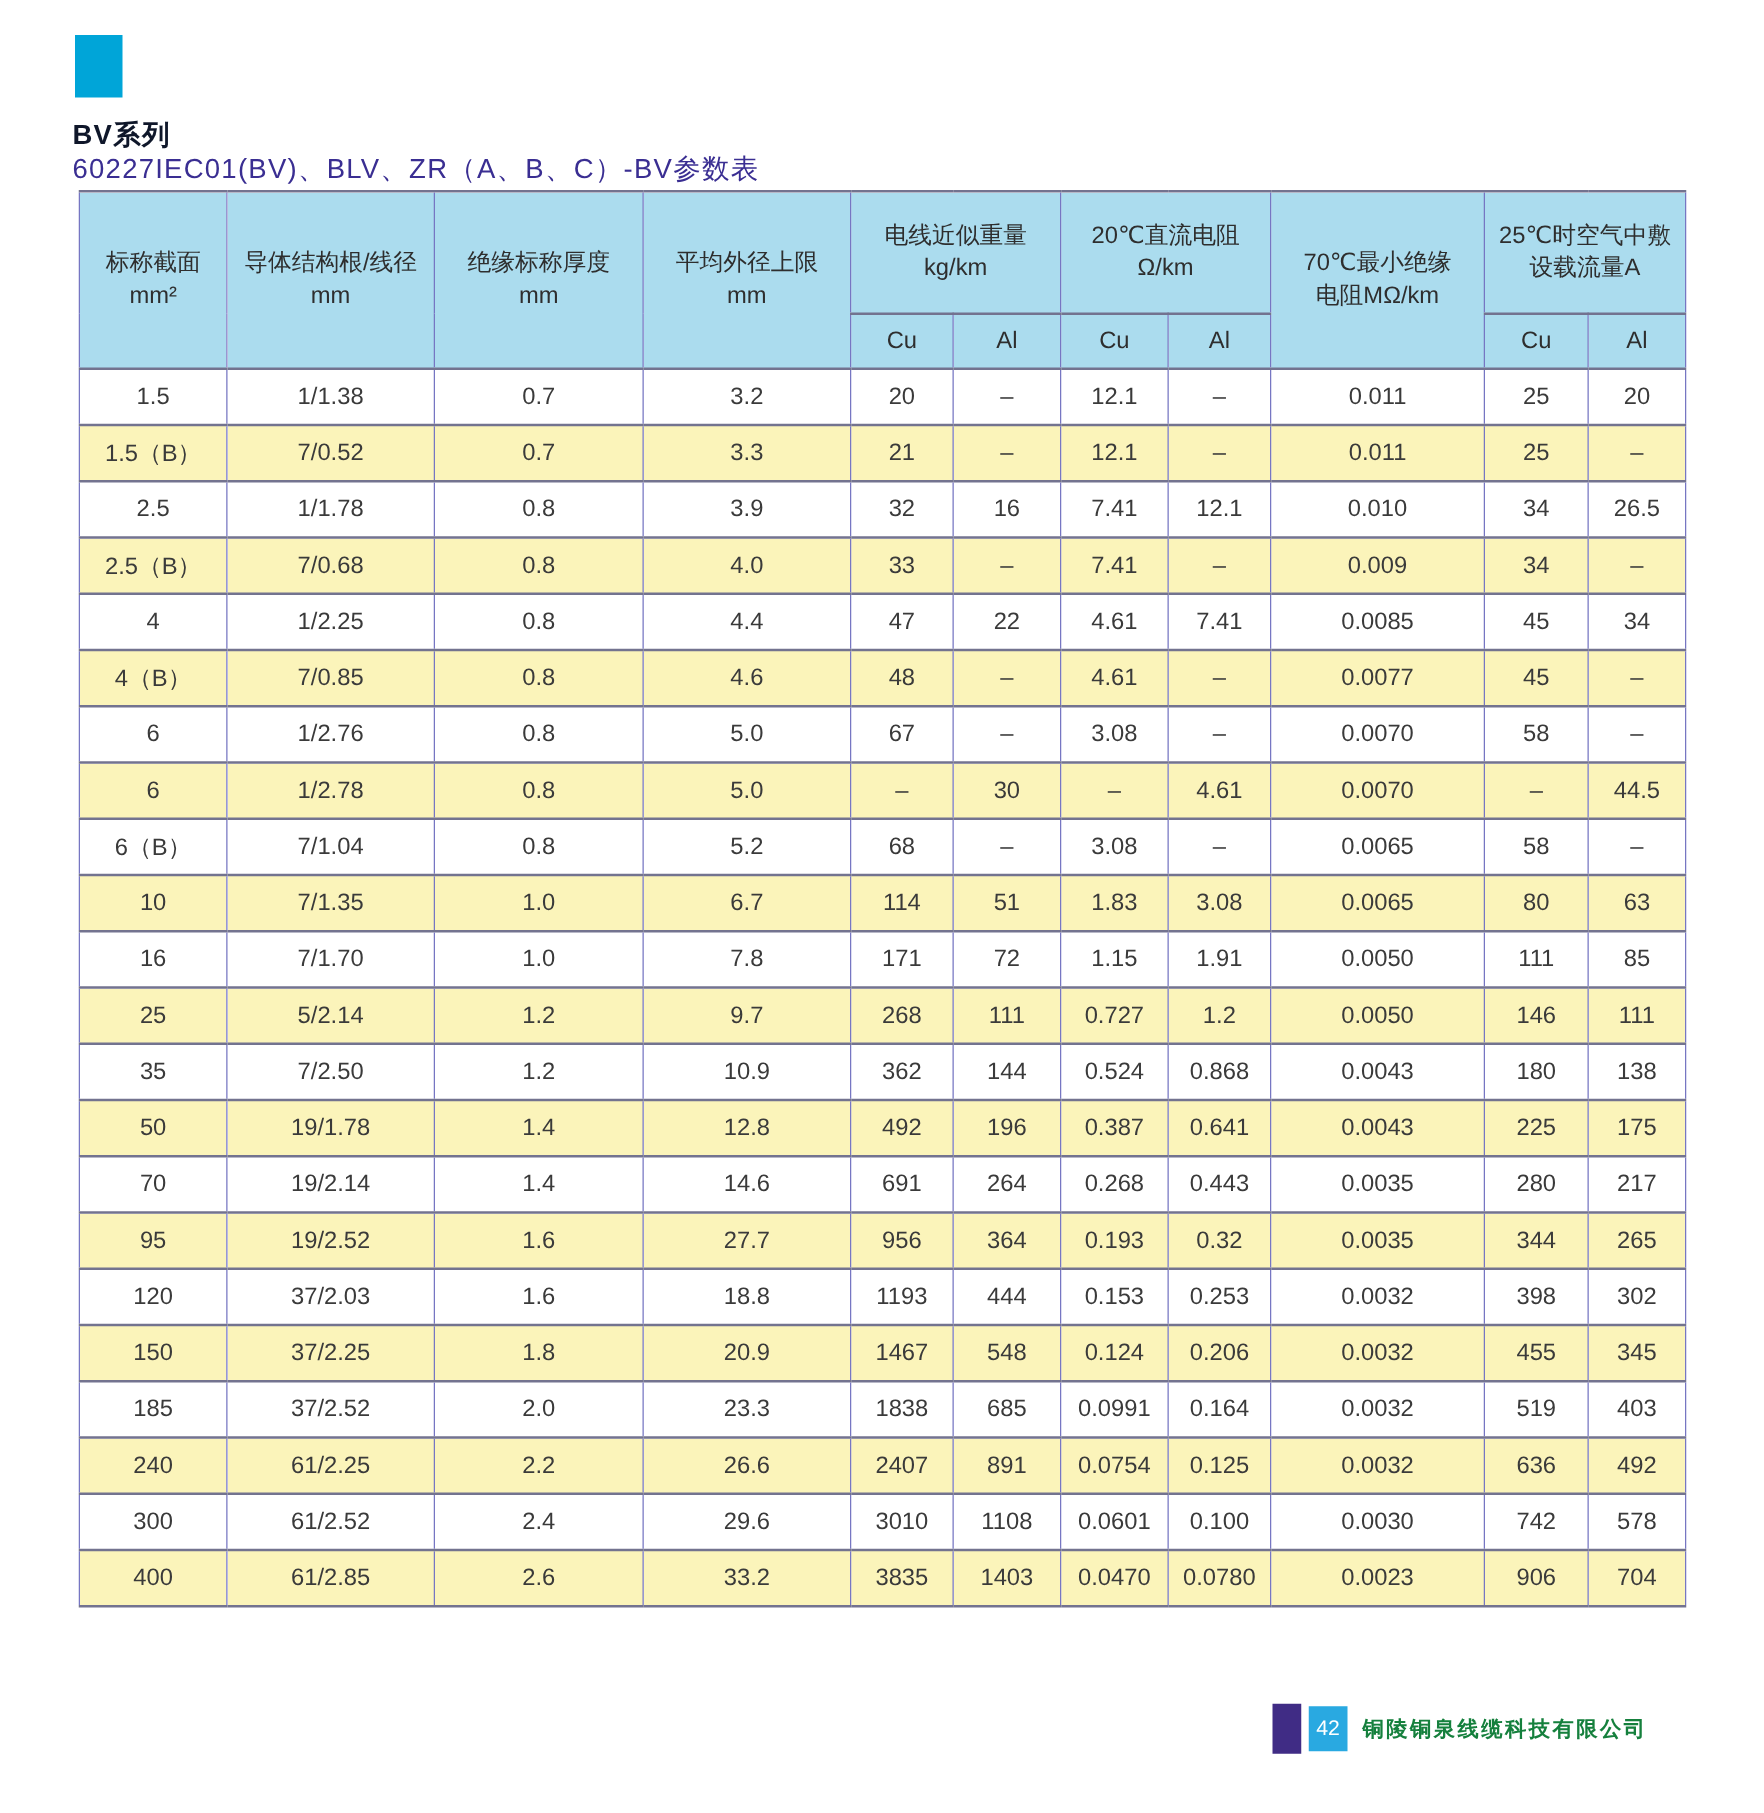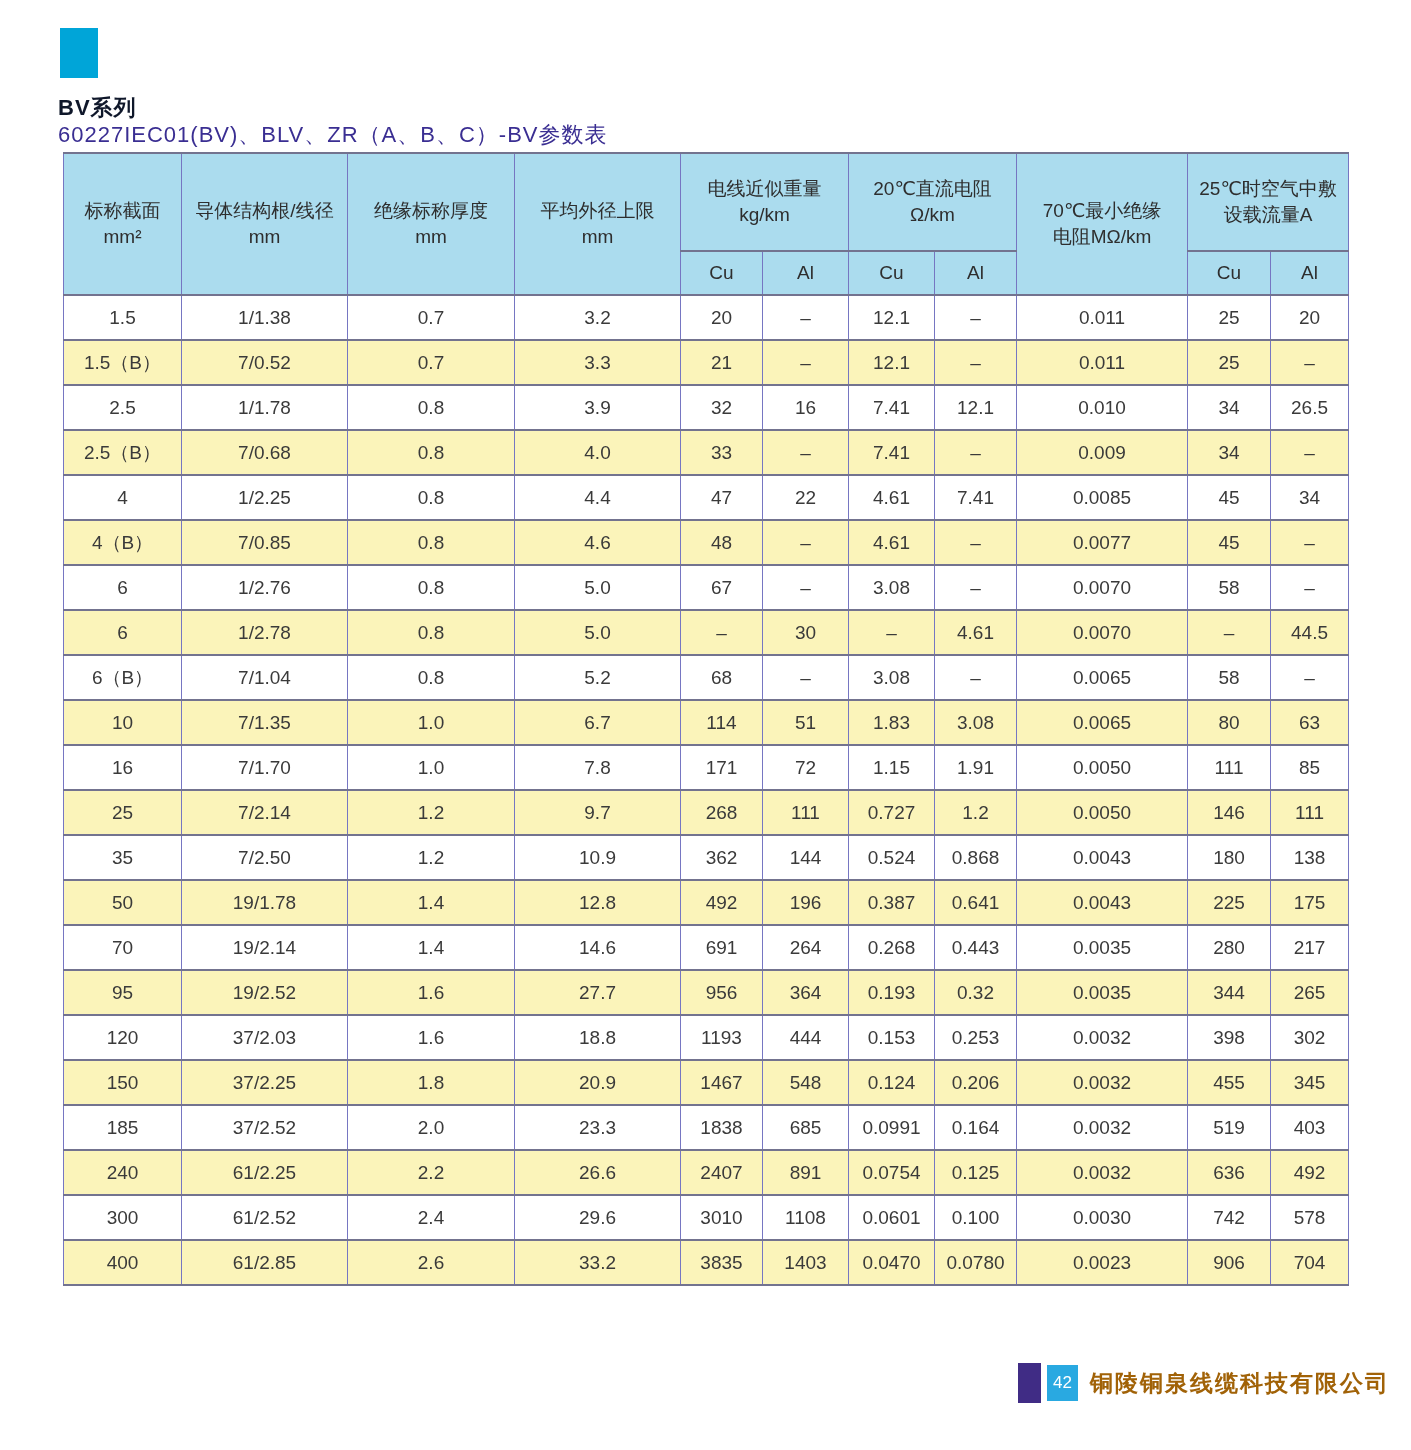--- a/index.html
+++ b/index.html
@@ -69,21 +69,21 @@
   }
   .footer-purple{width:23px;height:40px;background:#402c85;}
   .footer-pageno{
     width:31px;height:36px;background:#29a9e1;
     margin-left:6px;
     display:flex;align-items:center;justify-content:center;
     color:#ffffff;font-size:17px;
   }
   .footer-company{
     margin-left:12px;
-    color:#a16207;font-size:23px;font-weight:bold;letter-spacing:2px;
+    color:#15803d;font-size:17px;font-weight:bold;letter-spacing:2px;
   }
 </style>
 </head>
 <body>
 
 <div class="page">
 
   <div class="title-row">
     <div class="title-square"></div>
   </div>
@@ -287,21 +287,21 @@
           <td>171</td>
           <td>72</td>
           <td>1.15</td>
           <td>1.91</td>
           <td>0.0050</td>
           <td>111</td>
           <td>85</td>
         </tr>
         <tr class="yellow">
           <td>25</td>
-          <td>7/2.14</td>
+          <td>5/2.14</td>
           <td>1.2</td>
           <td>9.7</td>
           <td>268</td>
           <td>111</td>
           <td>0.727</td>
           <td>1.2</td>
           <td>0.0050</td>
           <td>146</td>
           <td>111</td>
         </tr>

